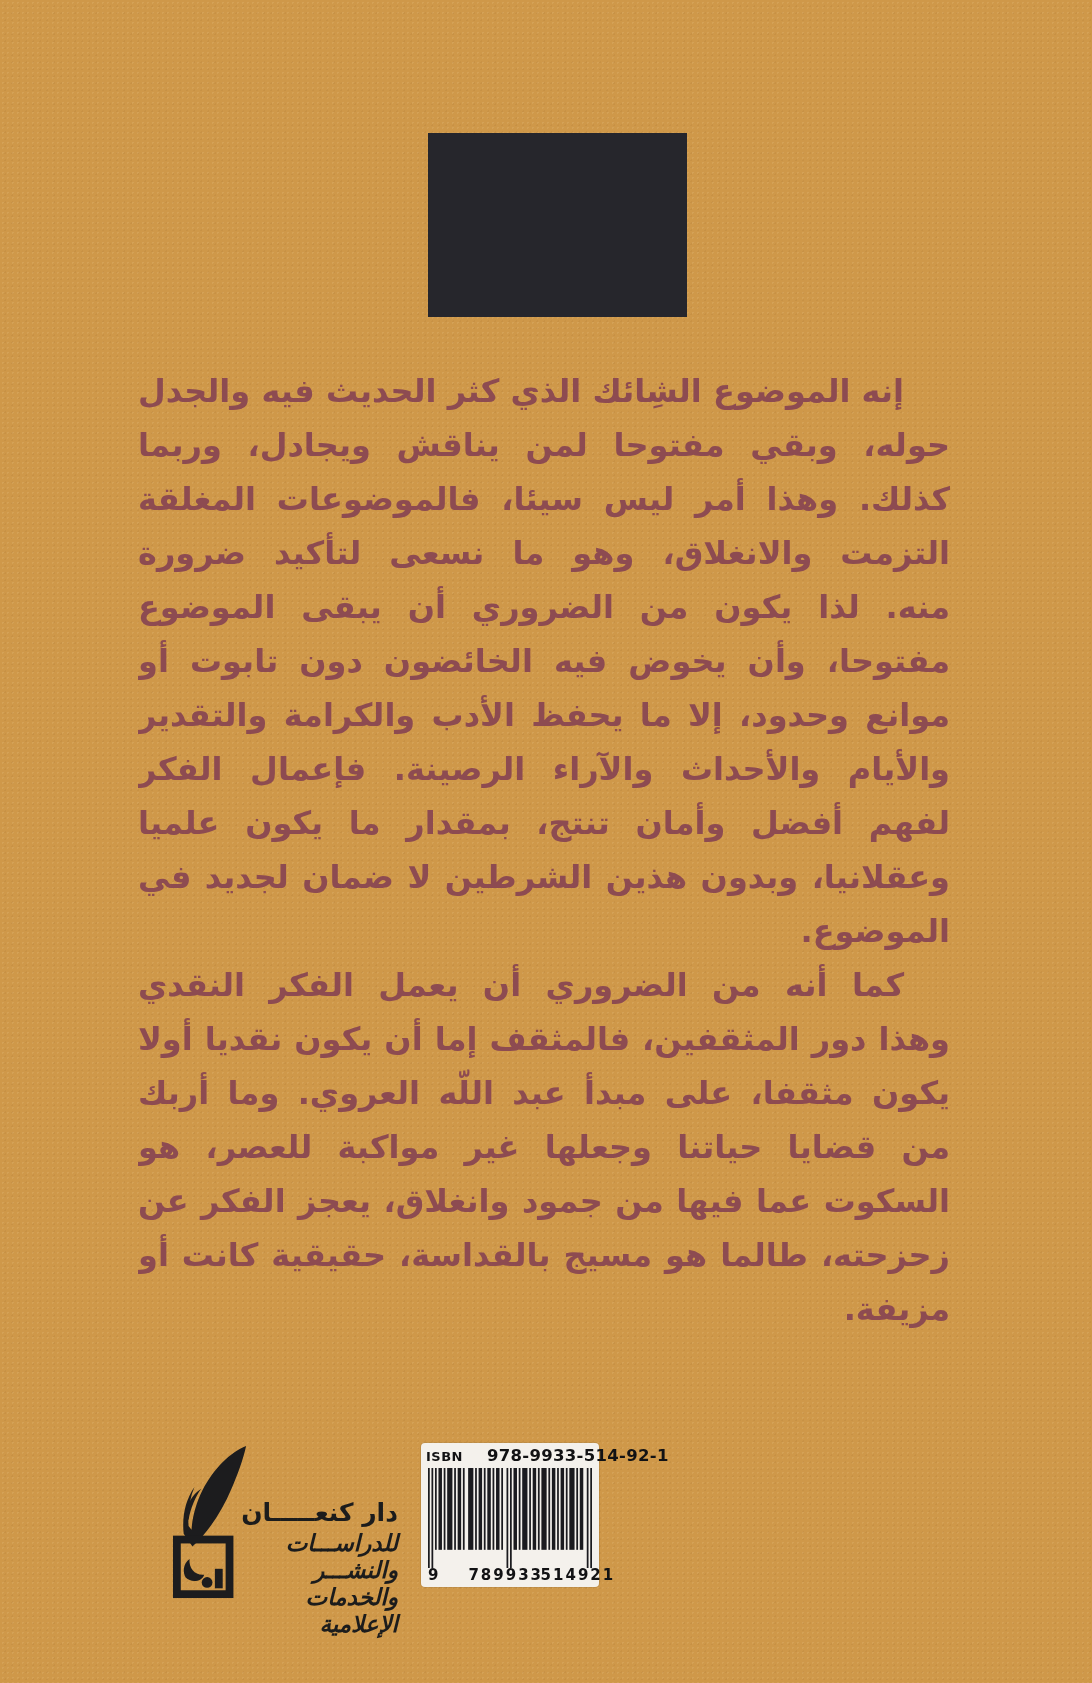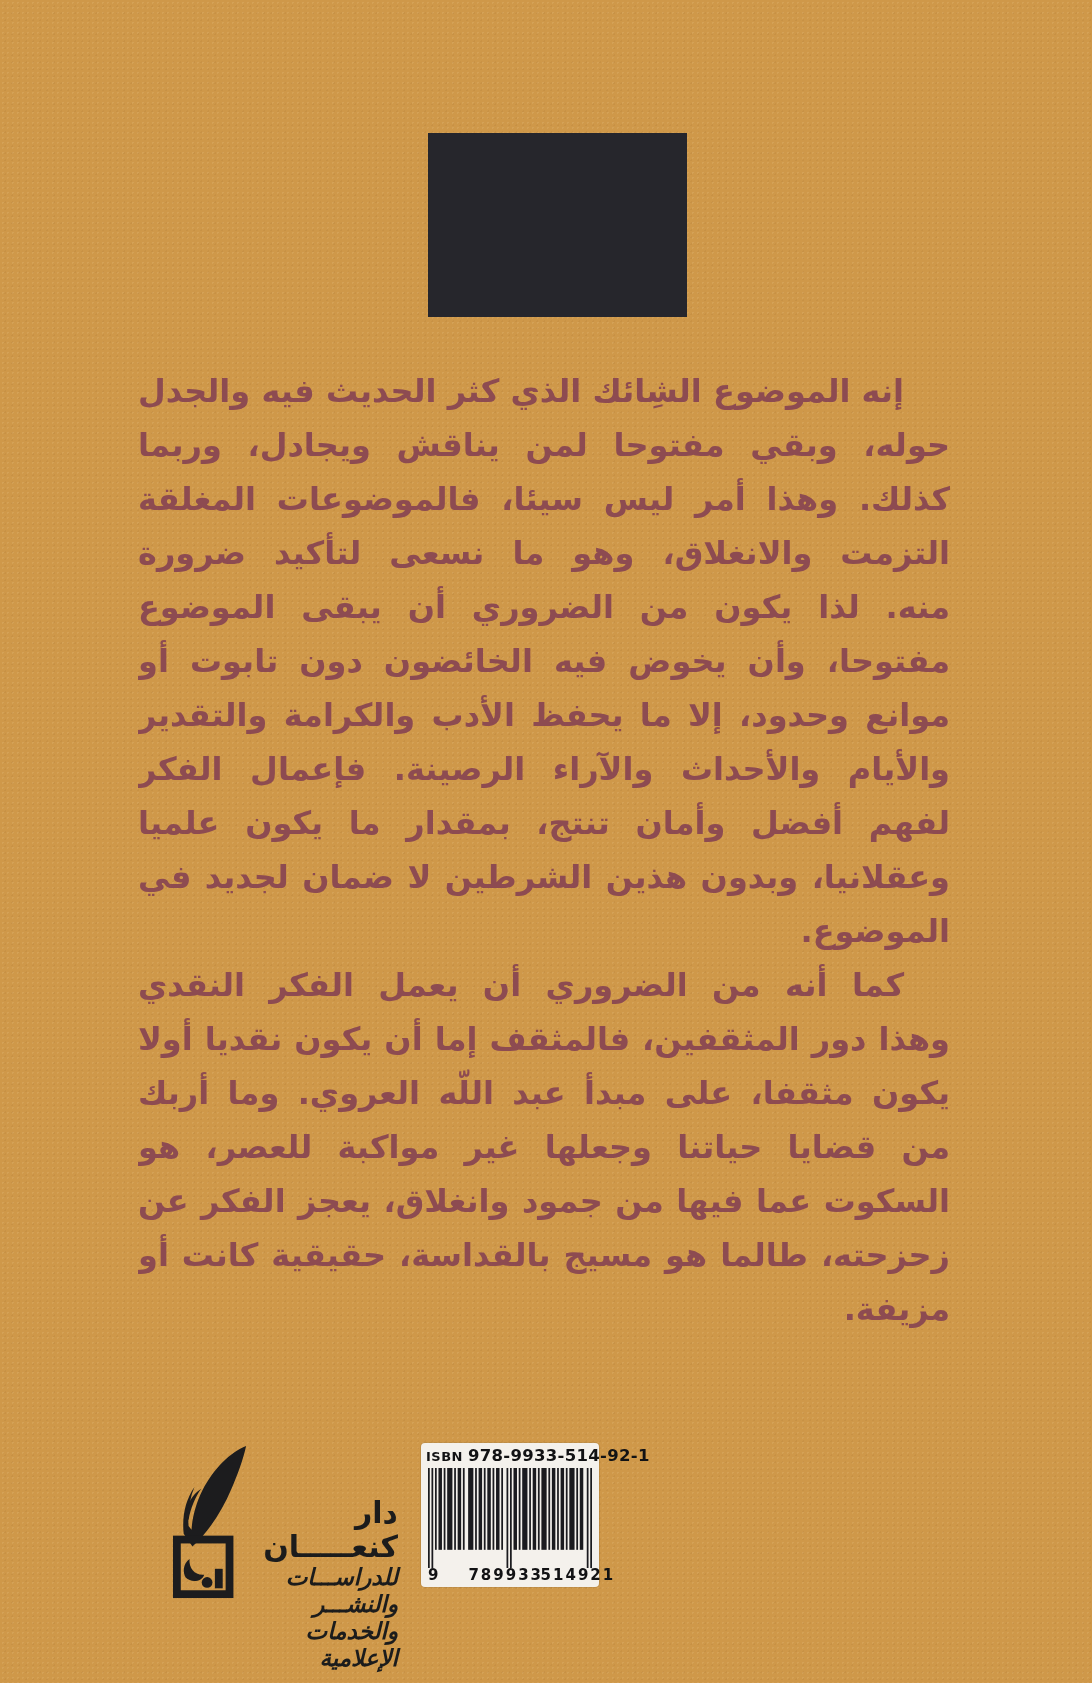--- a/index.html
+++ b/index.html
@@ -36,35 +36,35 @@
   .publisher{
     position:absolute;left:172px;top:1440px;width:226px;height:158px;
   }
   .publisher .mark{
     position:absolute;left:0;top:4px;width:78px;height:152px;
   }
   .publisher .ptext{
     position:absolute;right:0;top:56px;width:158px;
     direction:rtl;text-align:right;color:#1c1c1c;
   }
-  .pname{font-size:30px;font-weight:bold;line-height:34px;}
+  .pname{font-size:25px;font-weight:bold;line-height:34px;}
   .psub{font-size:23px;font-weight:bold;line-height:27px;font-style:italic;}
   
   .barcode-box{
     position:absolute;left:421px;top:1443px;width:178px;height:144px;
     background:#f4f1ec;border-radius:4px;
     box-shadow:0 0 0 1px rgba(0,0,0,0.08);
   }
   .isbn-row{
     position:absolute;top:3px;left:5px;right:5px;height:20px;
-    display:flex;align-items:baseline;gap:5px;color:#121214;
+    display:flex;align-items:baseline;gap:14px;color:#121214;
     white-space:nowrap;
   }
   .isbn-label{font-size:13px;font-weight:bold;letter-spacing:0.5px;}
-  .isbn-number{font-size:16.5px;font-weight:bold;letter-spacing:0.3px;}
+  .isbn-number{font-size:16.5px;font-weight:bold;letter-spacing:0.3px;margin-left:10px;}
   .bars{
     position:absolute;left:7px;right:7px;top:25px;height:100px;
   }
   .bars svg{width:100%;height:100%;display:block;}
   .bc-digits{
     position:absolute;left:7px;right:7px;bottom:3px;height:19px;
     display:flex;align-items:flex-end;
     font-size:15px;font-weight:bold;color:#121214;
   }
   .bc-digits .g0{width:12%;text-align:left;}

